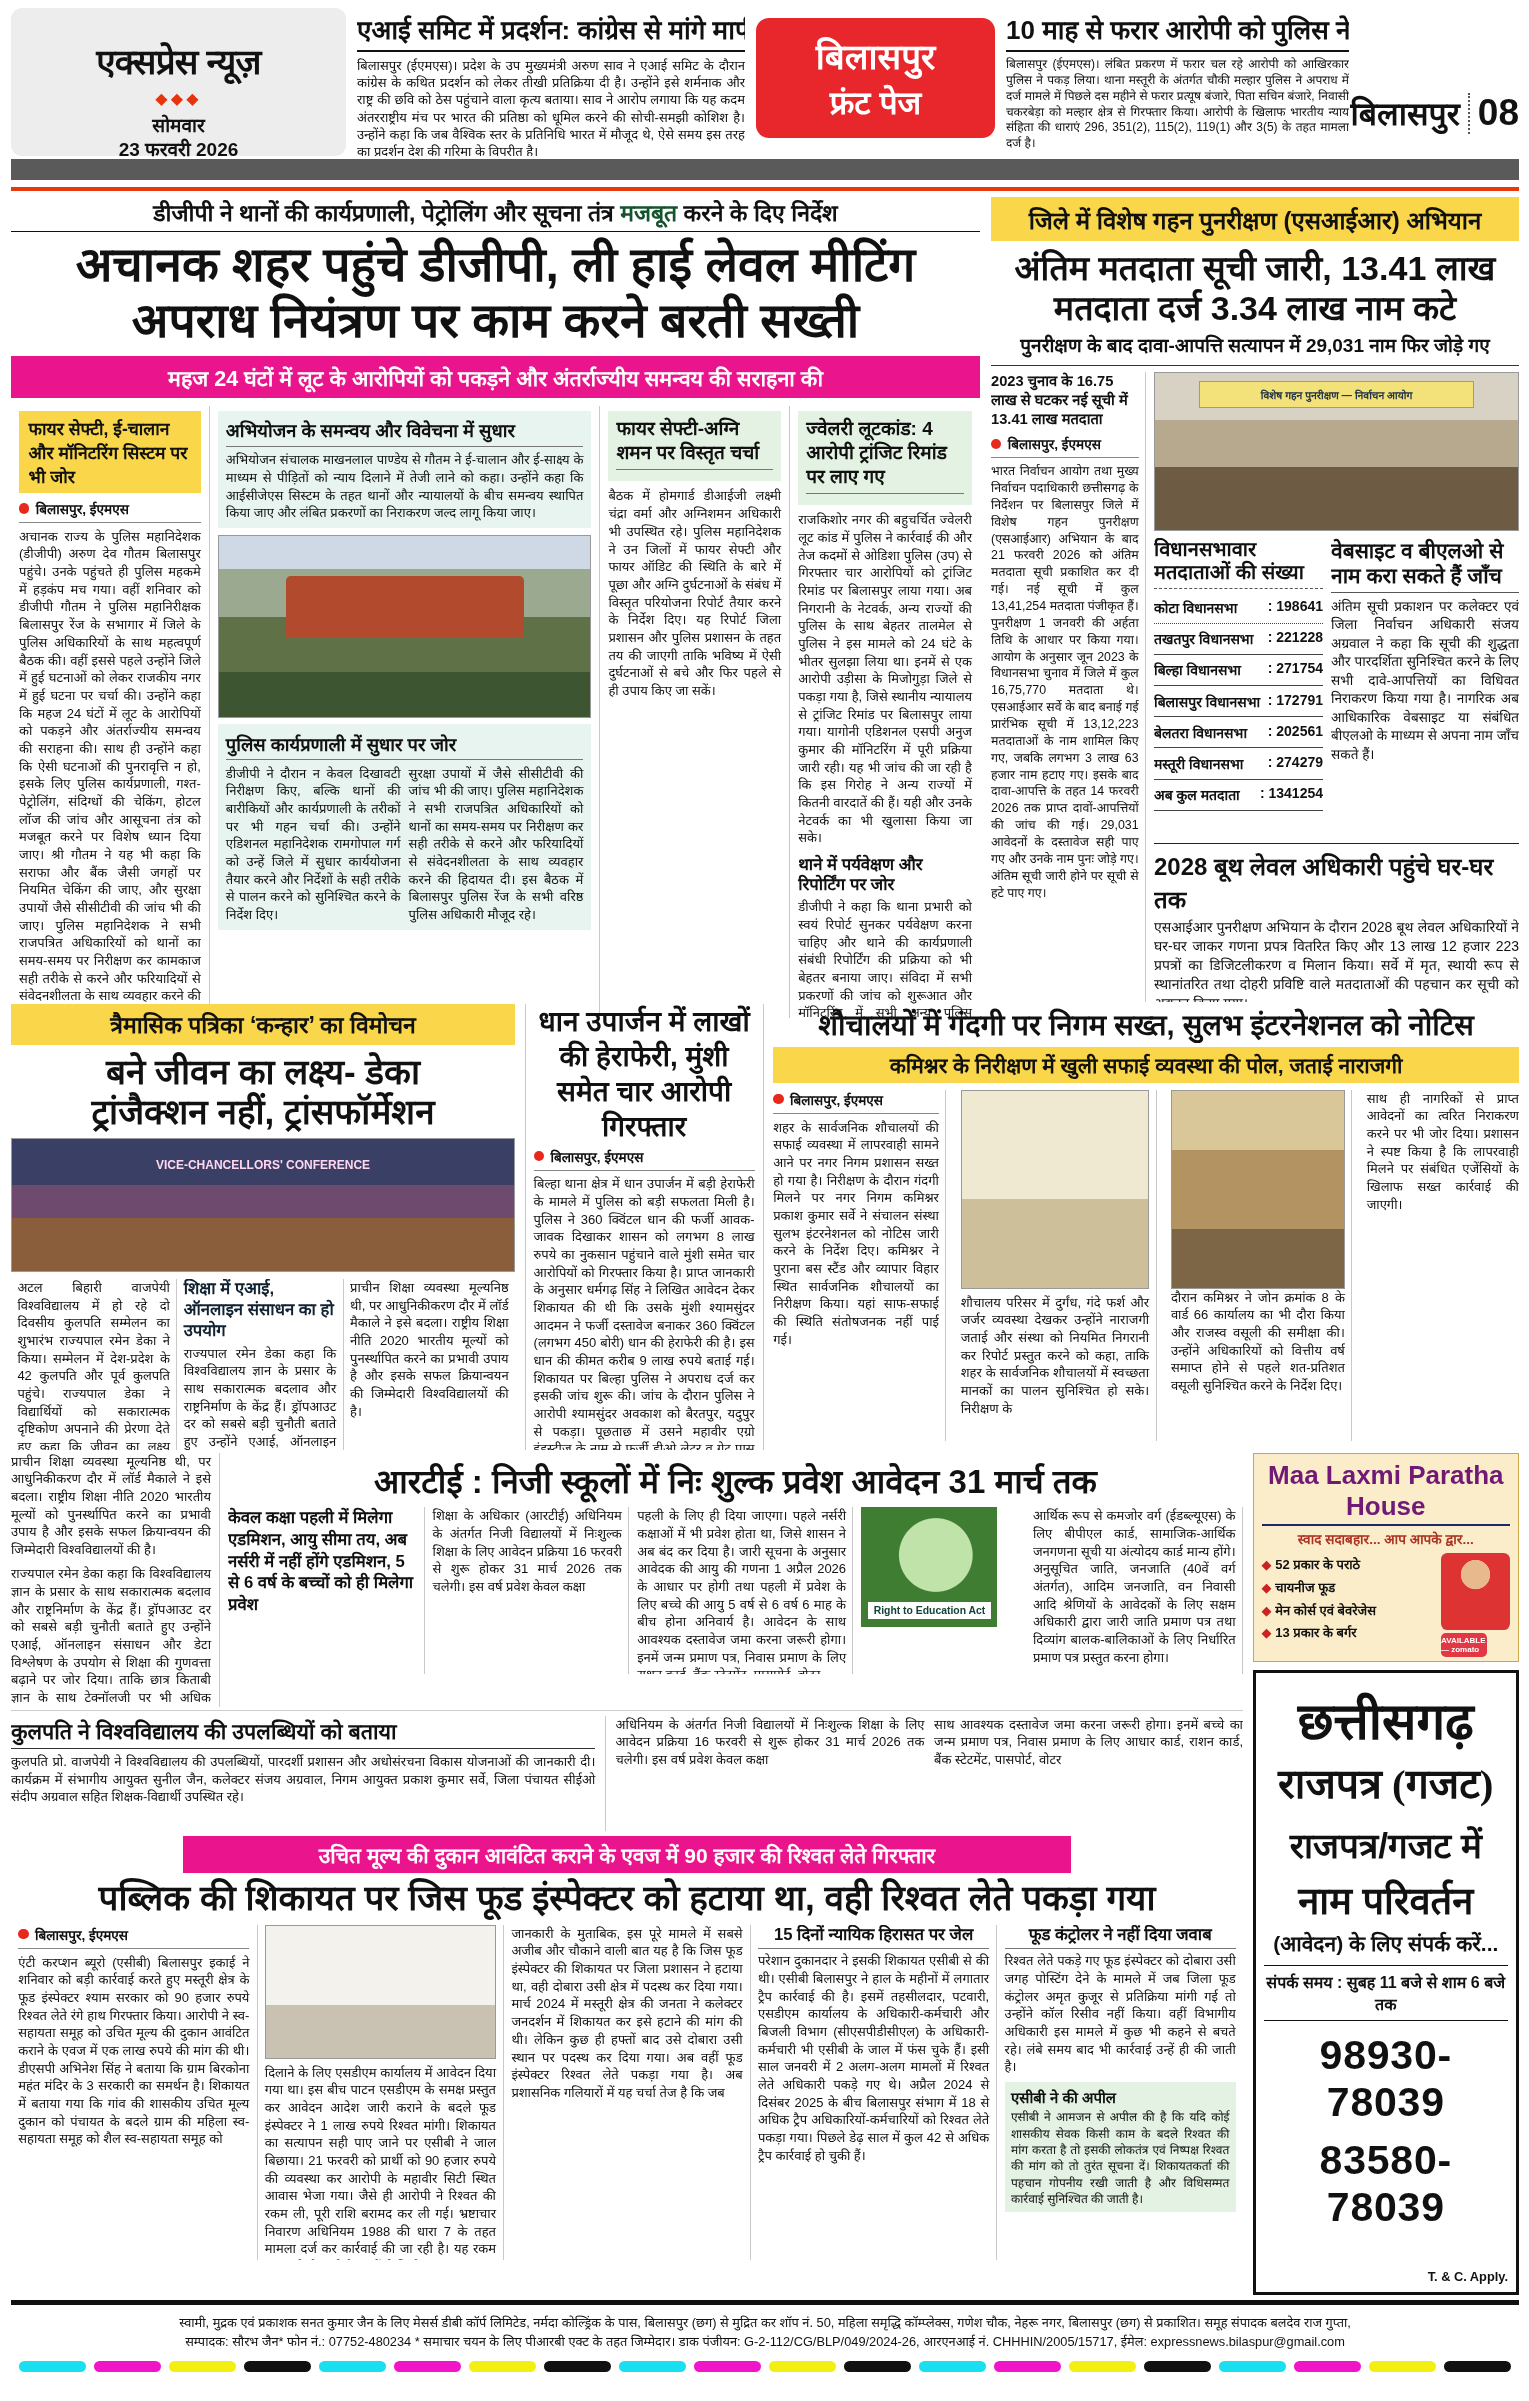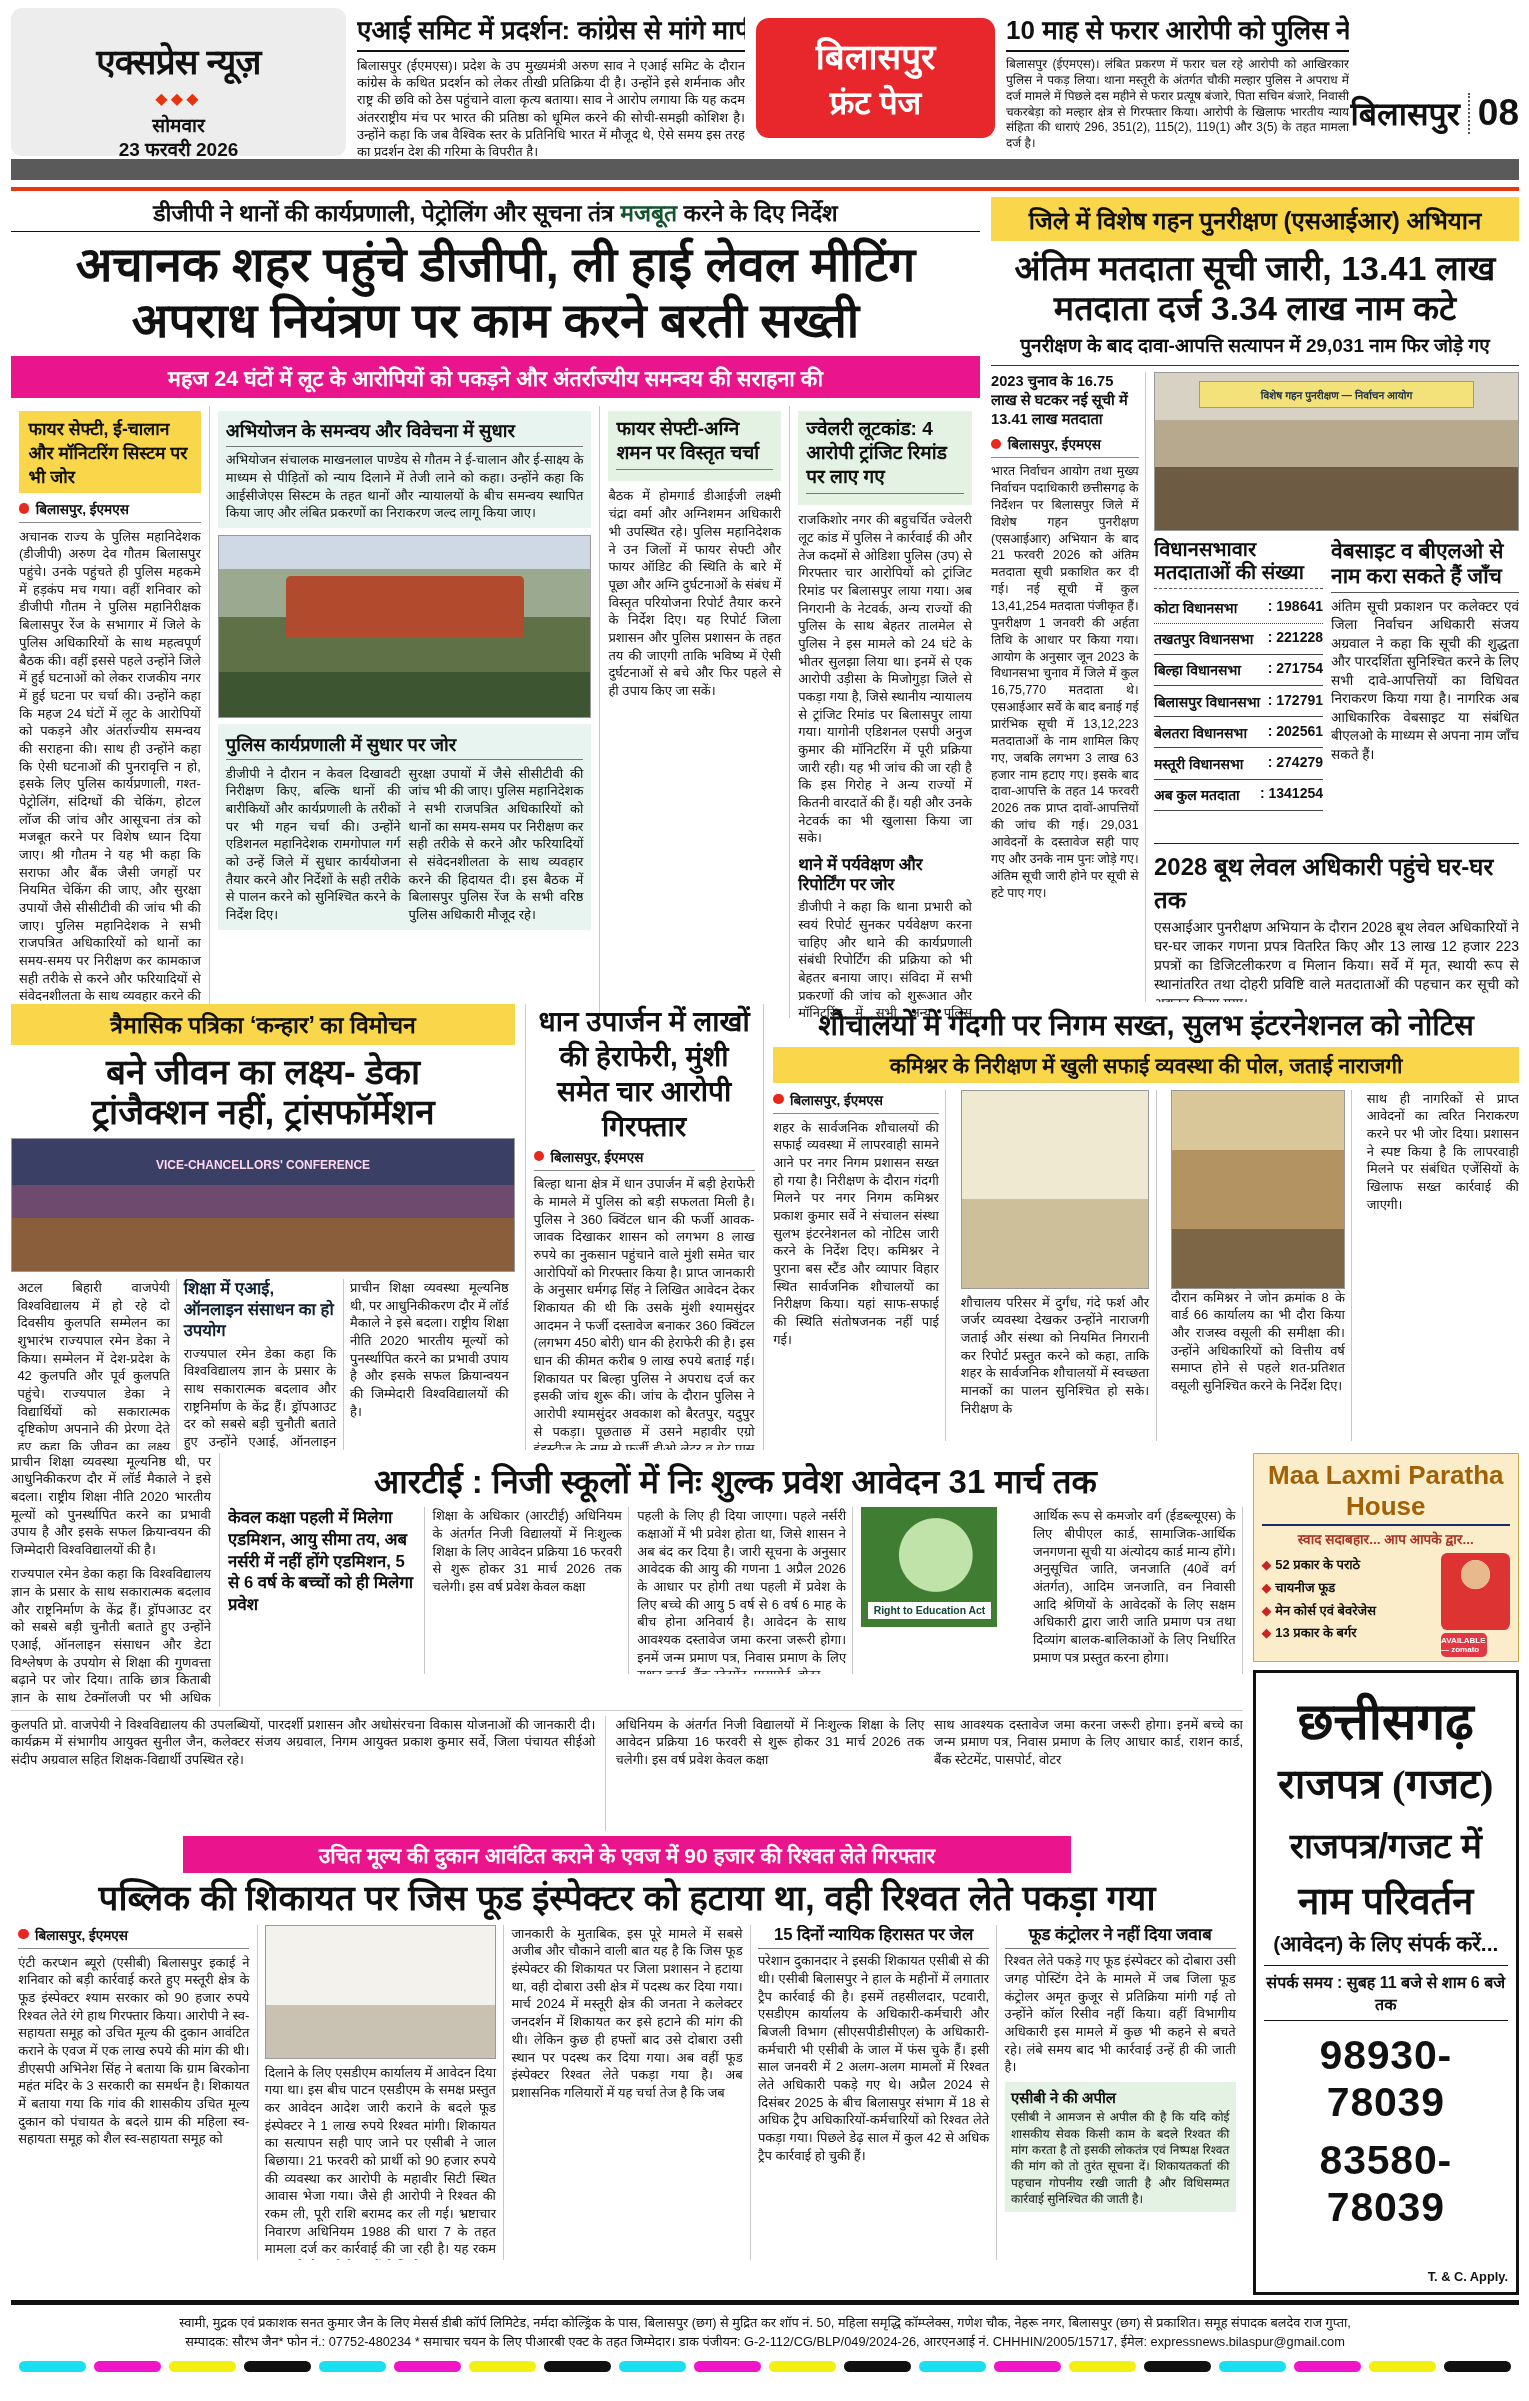--- a/index.html
+++ b/index.html
@@ -141,21 +141,21 @@
   .food .hl { text-align:center; font-weight:bold; font-size:35px; line-height:1.15; margin-bottom:6.4px; }
   .food-cols { display:flex; height:335px; overflow:hidden; }
   .food-c { flex:1; padding:0 7.2px; overflow:hidden; }
   .food-photo { height:134px; background:
       linear-gradient(180deg,#f4f2ec 0 60%,#c9c2b2 60% 100%); margin-bottom:4.8px; }
   .gbox { background:#e4f2e3; padding:4.8px 6.4px; margin-top:6.4px; }
   .gbox h5 { font-size:15px; margin-bottom:2.4px; }
   
   .rail { flex:1; display:flex; flex-direction:column; gap:8px; }
   .ad-paratha { height:209px; background:#fbedc9; border:1.6px solid #caa84a; padding:6.4px 8px; overflow:hidden; }
-  .ad-paratha .t { font-size:26px; font-weight:bold; color:#a16207; text-align:center; border-bottom:2.4px solid #1b2a6b; padding-bottom:1.6px; }
+  .ad-paratha .t { font-size:26px; font-weight:bold; color:#701a75; text-align:center; border-bottom:2.4px solid #1b2a6b; padding-bottom:1.6px; }
   .ad-paratha .tag { text-align:center; font-size:13.6px; font-weight:bold; color:#a32; margin:3.2px 0 4.8px 0; }
   .ad-paratha .row { display:flex; gap:6.4px; }
   .ad-paratha ul { list-style:none; flex:1; }
   .ad-paratha li { font-size:13px; font-weight:bold; padding:2.4px 0; }
   .ad-paratha li::before { content:"◆ "; color:#c22; }
   .chef { width:69px; height:77px; border-radius:6.4px; background:
       radial-gradient(circle at 50% 28%, #e8b98d 0 22%, #d33 23% 100%); flex-shrink:0; }
   .zom { width:46px; height:24px; background:#e23744; border-radius:4.8px; color:#fff; font-size:8px;
       font-weight:bold; display:flex; align-items:center; justify-content:center; margin-top:3.2px; }
   .ad-paratha .addr { font-size:11.6px; font-weight:bold; text-align:center; margin-top:4.8px; line-height:1.3; }
@@ -425,20 +425,21 @@
           </div>
           <div class="colsep" style="width:22%;padding:0 6.4px">
             <p class="body-txt justify">आर्थिक रूप से कमजोर वर्ग (ईडब्ल्यूएस) के लिए बीपीएल कार्ड, सामाजिक-आर्थिक जनगणना सूची या अंत्योदय कार्ड मान्य होंगे। अनुसूचित जाति, जनजाति (40वें वर्ग अंतर्गत), आदिम जनजाति, वन निवासी आदि श्रेणियों के आवेदकों के लिए सक्षम अधिकारी द्वारा जारी जाति प्रमाण पत्र तथा दिव्यांग बालक-बालिकाओं के लिए निर्धारित प्रमाण पत्र प्रस्तुत करना होगा।</p>
           </div>
         </div>
       </div>
     </div>
 
     <div class="kulpati-row">
       <div class="kulpati">
+        <h3>कुलपति ने विश्वविद्यालय की उपलब्धियों को बताया</h3>
         <p class="body-txt justify">कुलपति प्रो. वाजपेयी ने विश्वविद्यालय की उपलब्धियों, पारदर्शी प्रशासन और अधोसंरचना विकास योजनाओं की जानकारी दी। कार्यक्रम में संभागीय आयुक्त सुनील जैन, कलेक्टर संजय अग्रवाल, निगम आयुक्त प्रकाश कुमार सर्वे, जिला पंचायत सीईओ संदीप अग्रवाल सहित शिक्षक-विद्यार्थी उपस्थित रहे।</p>
       </div>
       <div class="rte-cont">
         <p class="c body-txt justify">अधिनियम के अंतर्गत निजी विद्यालयों में निःशुल्क शिक्षा के लिए आवेदन प्रक्रिया 16 फरवरी से शुरू होकर 31 मार्च 2026 तक चलेगी। इस वर्ष प्रवेश केवल कक्षा</p>
         <p class="c body-txt justify">साथ आवश्यक दस्तावेज जमा करना जरूरी होगा। इनमें बच्चे का जन्म प्रमाण पत्र, निवास प्रमाण के लिए आधार कार्ड, राशन कार्ड, बैंक स्टेटमेंट, पासपोर्ट, वोटर</p>
       </div>
     </div>
 
     <div class="food">
       <div class="strip-magenta">उचित मूल्य की दुकान आवंटित कराने के एवज में 90 हजार की रिश्वत लेते गिरफ्तार</div>

